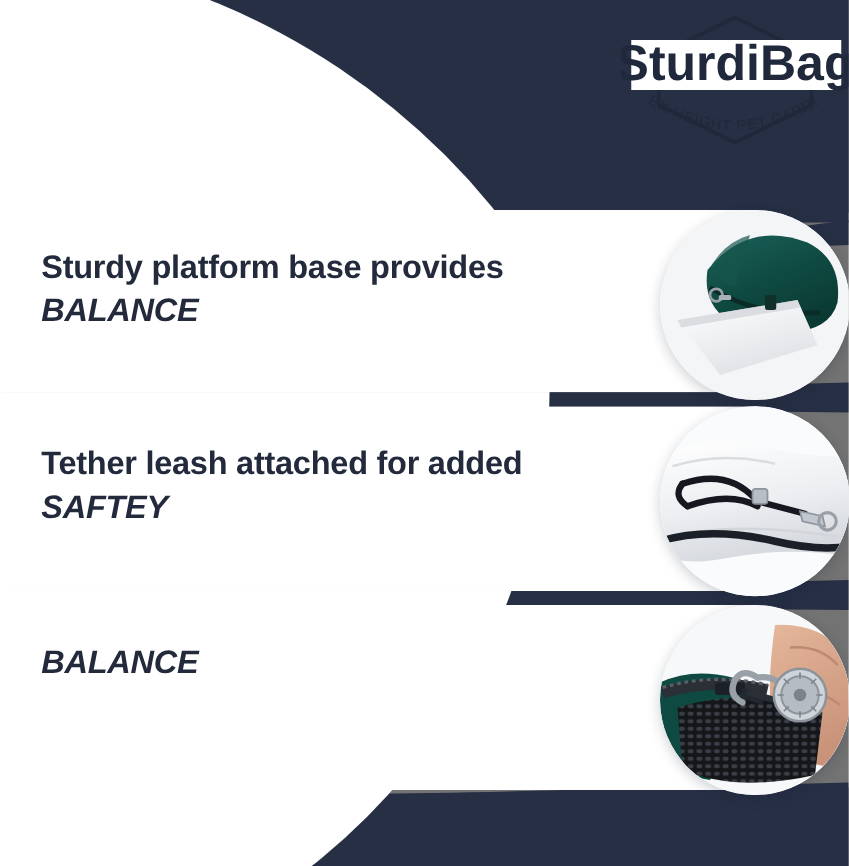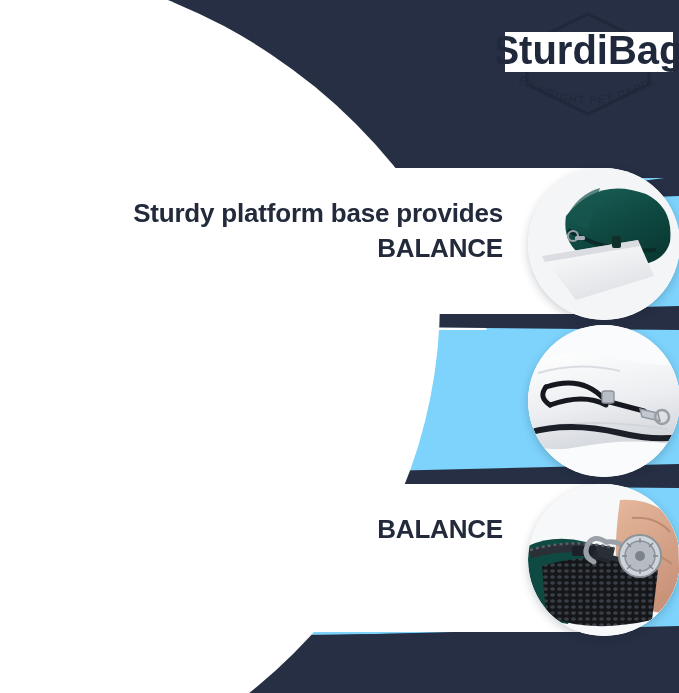--- a/index.html
+++ b/index.html
@@ -2,53 +2,52 @@
 <html><head>
 <meta charset="utf-8">
 <style>
   html,body{margin:0;padding:0;}
   body{
     width:679px;height:693px;
     background:#ffffff;
     font-family:"Liberation Sans","DejaVu Sans",sans-serif;
     overflow:hidden;
   }
-  .canvas{position:relative;width:679px;height:693px;overflow:hidden;background:#7dd3fc;}
+  .canvas{position:relative;width:679px;height:693px;overflow:hidden;background:#737373;}
 
   
   .bg-layer{position:absolute;inset:0;z-index:0;}
   .bg-layer svg{display:block;width:679px;height:693px;}
 
   
   .card{
     position:absolute;
     background:#ffffff;
     z-index:2;
     box-shadow:0 5px 9px -2px rgba(30,35,55,0.20);
-    text-align:right;
   }
   .card-1{left:0;top:168px;width:607px;height:146px;
     clip-path:polygon(0 0, 607px 0, 597px 146px, 0 146px);}
   .card-2{left:0;top:325px;width:607px;height:148px;
     clip-path:polygon(0 0, 607px 0, 597px 148px, 0 148px);}
   .card-3{left:0;top:484px;width:607px;height:148px;
     clip-path:polygon(0 0, 607px 0, 597px 148px, 0 148px);}
 
   .card-text{
     position:absolute;
     left:33px;
     top:28px;
     width:470px;
     color:#222a3c;
     font-size:26px;
     font-weight:700;
     line-height:1.33;
     letter-spacing:-0.2px;
   }
-  .card-text .kw{display:block;}
+  .card-text .kw{display:block;font-style:italic;}
 
   
   .photo{
     position:absolute;
     width:152px;height:152px;
     border-radius:50%;
     z-index:4;
     overflow:hidden;
     background:#ffffff;
     box-shadow:0 3px 10px rgba(25,30,48,0.22);
@@ -152,20 +151,26 @@
         <path d="M14 88 L110 72 L112 78 L17 94 Z" fill="#c9ccd2" opacity="0.6"></path>
 
         <circle cx="45" cy="68" r="5" fill="none" stroke="#9aa0a8" stroke-width="2.2"></circle>
         <rect x="47" y="68" width="10" height="4" rx="1.5" fill="#aab0b8"></rect>
 
         <rect x="84" y="68" width="9" height="12" rx="2" fill="#12302b"></rect>
       </g>
     </svg>
   </div>
 
+  <div class="card card-2">
+    <div class="card-text">
+      <span>Tether leash attached for added</span>
+      <span class="kw">SAFTEY</span>
+    </div>
+  </div>
 
   <div class="photo photo-2">
     <svg viewBox="0 0 152 152" xmlns="http://www.w3.org/2000/svg">
       <defs>
         <clipPath id="pc2">
             <circle cx="76" cy="76" r="76"></circle>
           </clipPath>
         <linearGradient id="g2bag" x1="0" y1="0" x2="0.3" y2="1">
           <stop offset="0%" stop-color="#ffffff"></stop>
           <stop offset="60%" stop-color="#eceef1"></stop>

